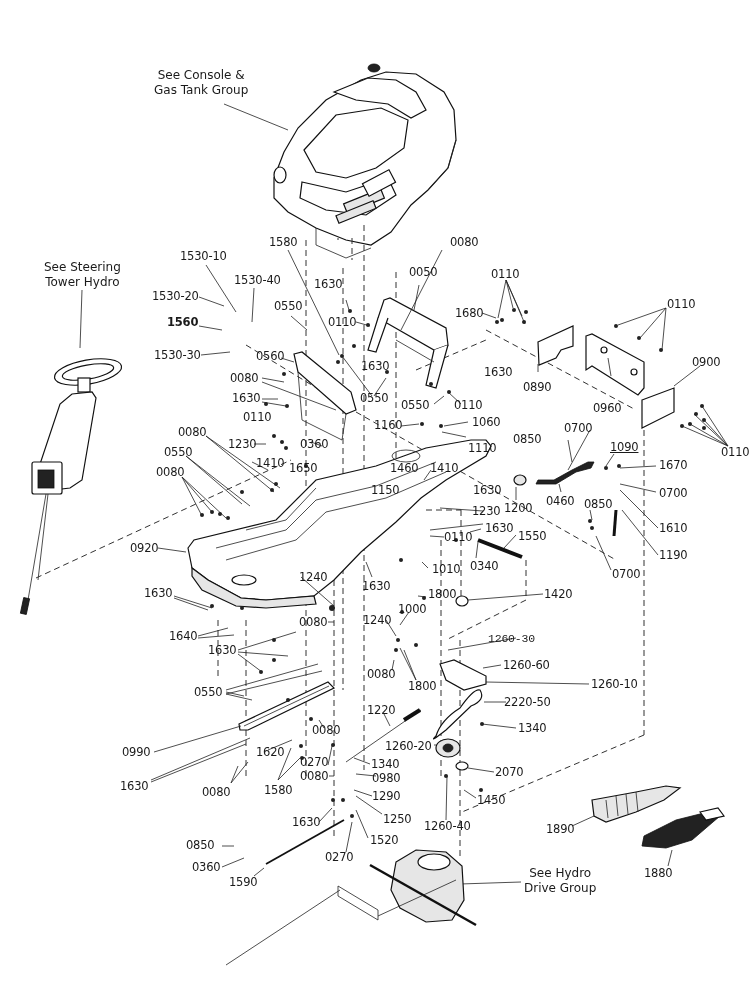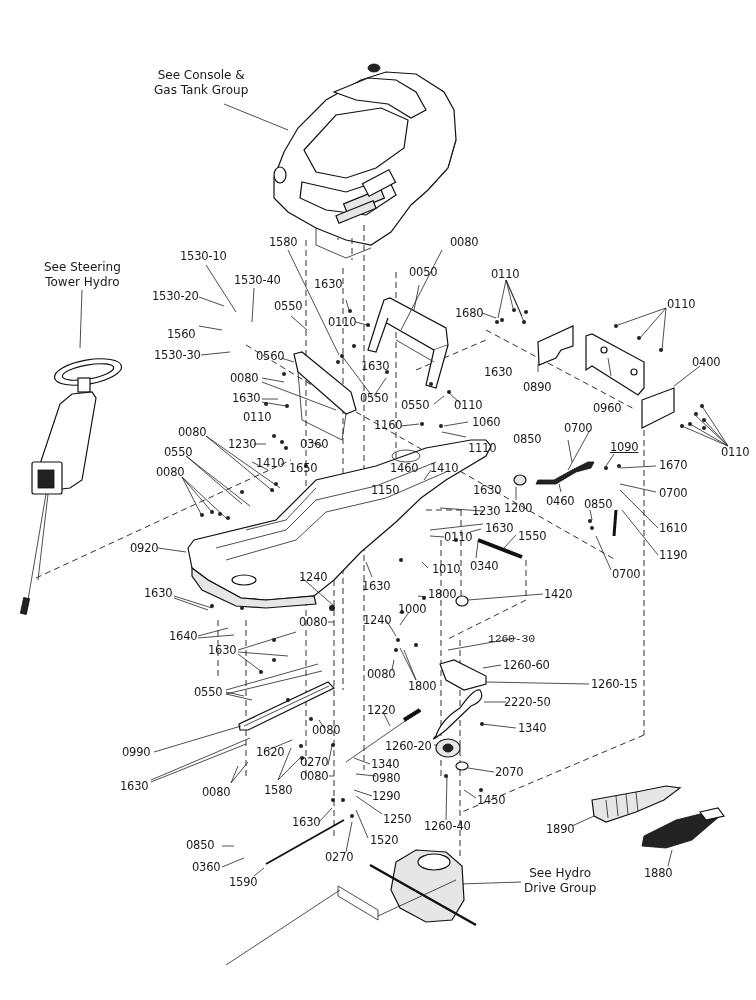--- a/index.html
+++ b/index.html
@@ -371,40 +371,40 @@
   <div>See Hydro</div>
   <div>Drive Group</div>
 </div>
 
 
 <span class="lbl" style="left:253px;top:236px;">1580</span>
 <span class="lbl" style="left:434px;top:236px;">0080</span>
 <span class="lbl" style="left:164px;top:250px;">1530-10</span>
 <span class="lbl" style="left:218px;top:274px;">1530-40</span>
 <span class="lbl" style="left:136px;top:290px;">1530-20</span>
-<span class="lbl" style="left:151px;top:328px;">1560</span>
+<span class="lbl" style="left:151px;top:316px;font-weight:bold;">1560</span>
 <span class="lbl" style="left:138px;top:349px;">1530-30</span>
 <span class="lbl" style="left:258px;top:300px;">0550</span>
 <span class="lbl" style="left:298px;top:278px;">1630</span>
 <span class="lbl" style="left:312px;top:316px;">0110</span>
 <span class="lbl" style="left:393px;top:266px;">0050</span>
 <span class="lbl" style="left:240px;top:350px;">0560</span>
 <span class="lbl" style="left:345px;top:360px;">1630</span>
 <span class="lbl" style="left:214px;top:372px;">0080</span>
 <span class="lbl" style="left:216px;top:392px;">1630</span>
 <span class="lbl" style="left:344px;top:392px;">0550</span>
 <span class="lbl" style="left:385px;top:399px;">0550</span>
 <span class="lbl" style="left:438px;top:399px;">0110</span>
 <span class="lbl" style="left:468px;top:366px;">1630</span>
 <span class="lbl" style="left:227px;top:411px;">0110</span>
 <span class="lbl" style="left:439px;top:307px;">1680</span>
 <span class="lbl" style="left:475px;top:268px;">0110</span>
 <span class="lbl" style="left:507px;top:381px;">0890</span>
 <span class="lbl" style="left:577px;top:402px;">0960</span>
-<span class="lbl" style="left:676px;top:356px;">0400</span>
+<span class="lbl" style="left:676px;top:356px;">0900</span>
 <span class="lbl" style="left:651px;top:298px;">0110</span>
 <span class="lbl" style="left:705px;top:446px;">0110</span>
 <span class="lbl" style="left:212px;top:438px;">1230</span>
 <span class="lbl" style="left:284px;top:438px;">0360</span>
 <span class="lbl" style="left:358px;top:419px;">1160</span>
 <span class="lbl" style="left:456px;top:416px;">1060</span>
 <span class="lbl" style="left:452px;top:442px;">1110</span>
 <span class="lbl" style="left:162px;top:426px;">0080</span>
 <span class="lbl" style="left:148px;top:446px;">0550</span>
 <span class="lbl" style="left:140px;top:466px;">0080</span>
@@ -439,21 +439,21 @@
 <span class="lbl" style="left:128px;top:587px;">1630</span>
 <span class="lbl" style="left:283px;top:616px;">0080</span>
 <span class="lbl" style="left:153px;top:630px;">1640</span>
 <span class="lbl" style="left:382px;top:603px;">1000</span>
 <span class="lbl" style="left:347px;top:614px;">1240</span>
 <span class="lbl" style="left:472px;top:632px;font-family:Liberation Mono, monospace;">1260-30</span>
 <span class="lbl" style="left:192px;top:644px;">1630</span>
 <span class="lbl" style="left:351px;top:668px;">0080</span>
 <span class="lbl" style="left:487px;top:659px;">1260-60</span>
 <span class="lbl" style="left:392px;top:680px;">1800</span>
-<span class="lbl" style="left:575px;top:678px;">1260-15</span>
+<span class="lbl" style="left:575px;top:678px;">1260-10</span>
 <span class="lbl" style="left:178px;top:686px;">0550</span>
 <span class="lbl" style="left:488px;top:696px;">2220-50</span>
 <span class="lbl" style="left:351px;top:704px;">1220</span>
 <span class="lbl" style="left:296px;top:724px;">0080</span>
 <span class="lbl" style="left:502px;top:722px;">1340</span>
 <span class="lbl" style="left:106px;top:746px;">0990</span>
 <span class="lbl" style="left:240px;top:746px;">1620</span>
 <span class="lbl" style="left:284px;top:756px;">0270</span>
 <span class="lbl" style="left:369px;top:740px;">1260-20</span>
 <span class="lbl" style="left:355px;top:758px;">1340</span>

